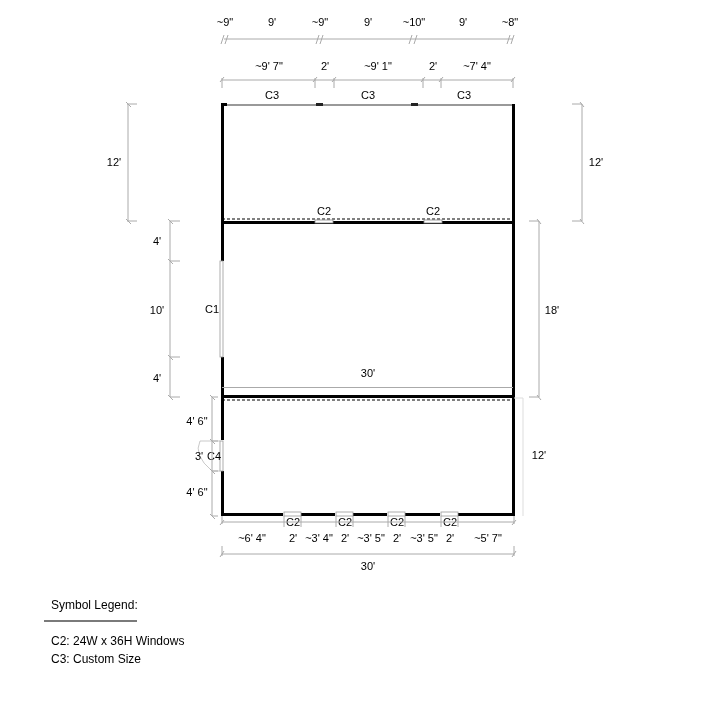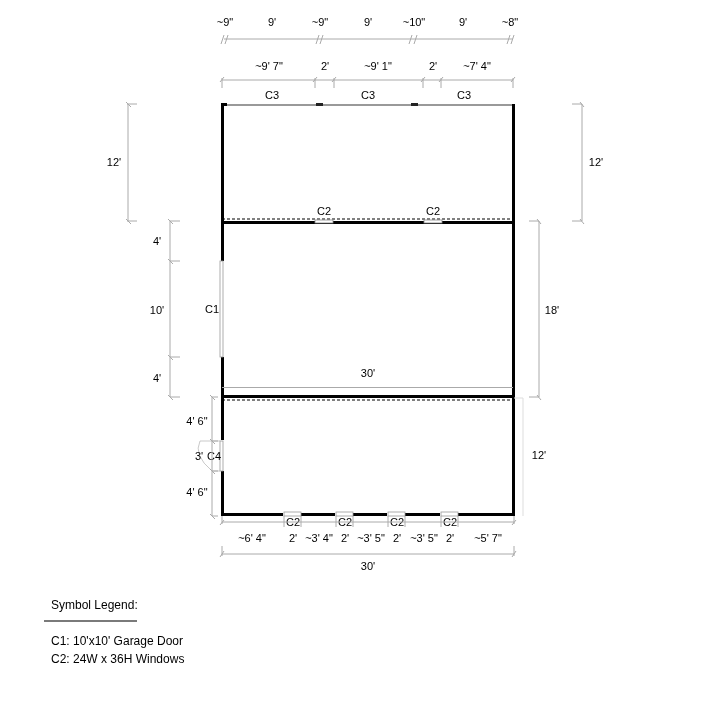--- a/index.html
+++ b/index.html
@@ -212,15 +212,15 @@
     <text class="lbl" x="424" y="542" text-anchor="middle">~3' 5"</text>
     <text class="lbl" x="450" y="542" text-anchor="middle">2'</text>
     <text class="lbl" x="488" y="542" text-anchor="middle">~5' 7"</text>
     <text class="lbl" x="368" y="570" text-anchor="middle">30'</text>
   </g>
 </svg>
 
 <div class="legend">
   <div class="legend-title">Symbol Legend:</div>
   <div class="legend-rule"></div>
-  <div class="legend-item">C1: 10'x10' Garage Door</div>
   <div class="legend-item">C2: 24W x 36H Windows</div>
+  <div class="legend-item">C3: Custom Size</div>
 </div>
 
 </body></html>

